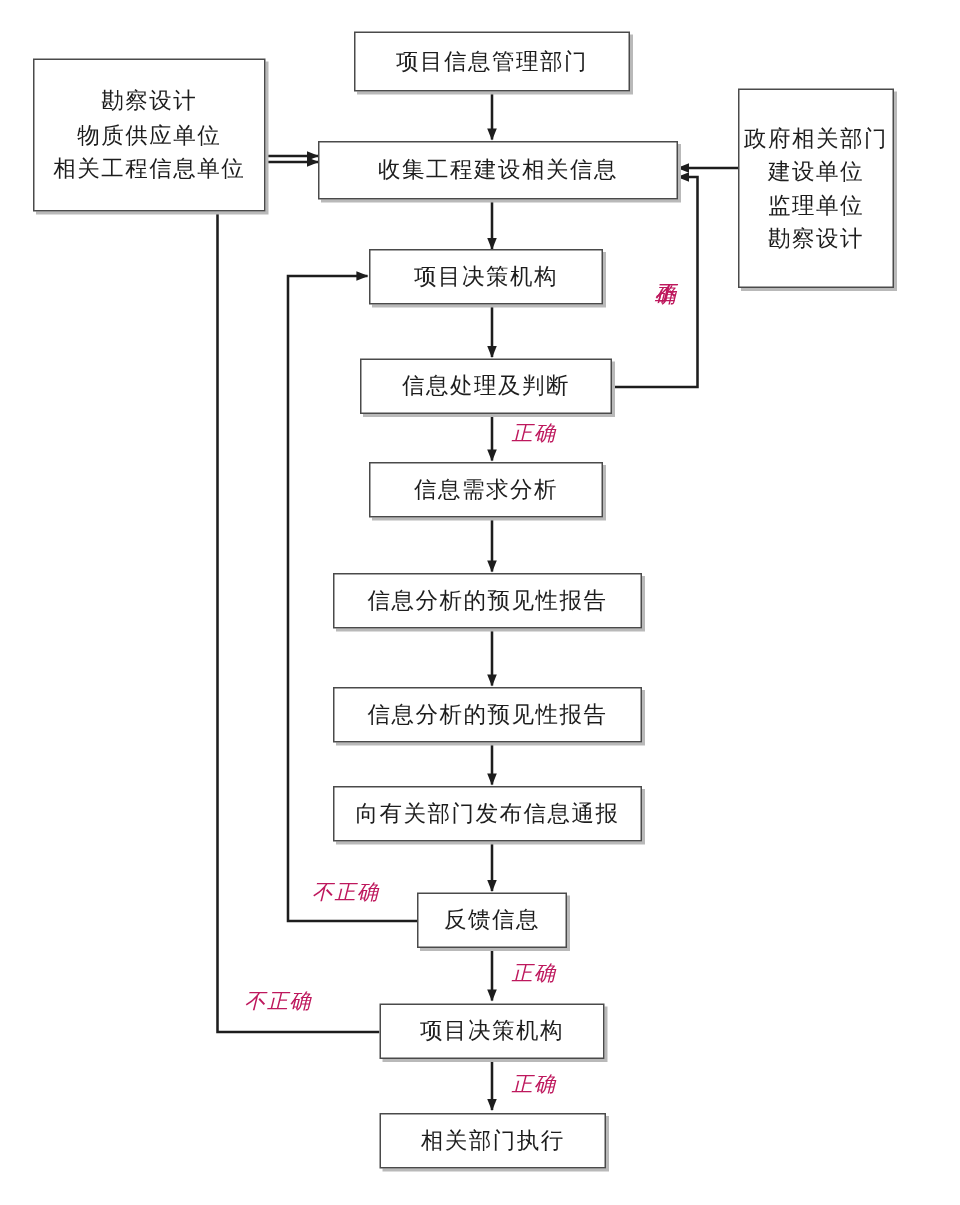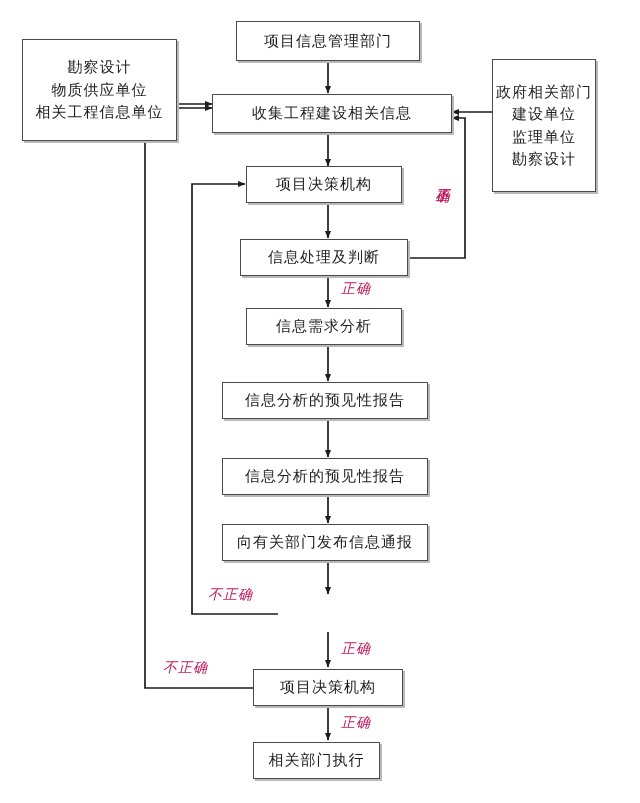--- a/index.html
+++ b/index.html
@@ -143,26 +143,29 @@
   </div>
 
   <div class="node" style="left:222px; top:458px; width:206px; height:37px;">
     <span class="line">信息分析的预见性报告</span>
   </div>
 
   <div class="node" style="left:222px; top:524px; width:206px; height:37px;">
     <span class="line">向有关部门发布信息通报</span>
   </div>
 
+  <div class="node" style="left:278px; top:595px; width:100px; height:37px;">
+    <span class="line">反馈信息</span>
+  </div>
 
   <div class="node" style="left:253px; top:669px; width:150px; height:37px;">
     <span class="line">项目决策机构</span>
   </div>
 
-  <div class="node" style="left:253px; top:742px; width:127px; height:37px;">
+  <div class="node" style="left:253px; top:742px; width:151px; height:37px;">
     <span class="line">相关部门执行</span>
   </div>
 
   <div class="edge-label vertical" style="left:436px; top:178px;">不正确</div>
 
   <div class="edge-label" style="left:341px; top:280px;">正确</div>
 
   <div class="edge-label" style="left:208px; top:586px;">不正确</div>
 
   <div class="edge-label" style="left:341px; top:640px;">正确</div>

